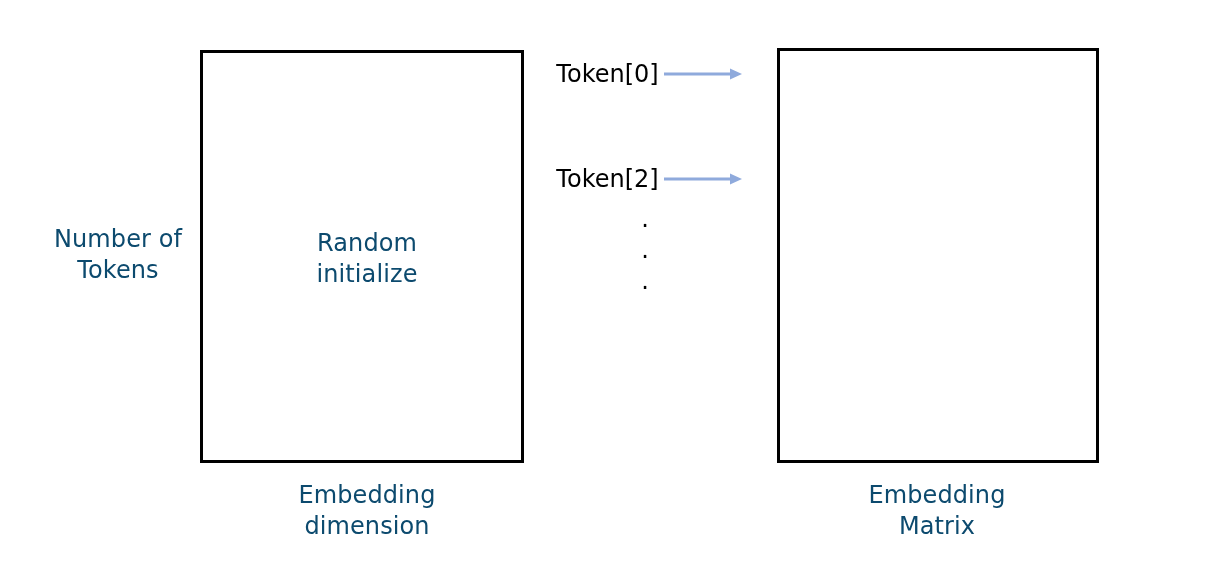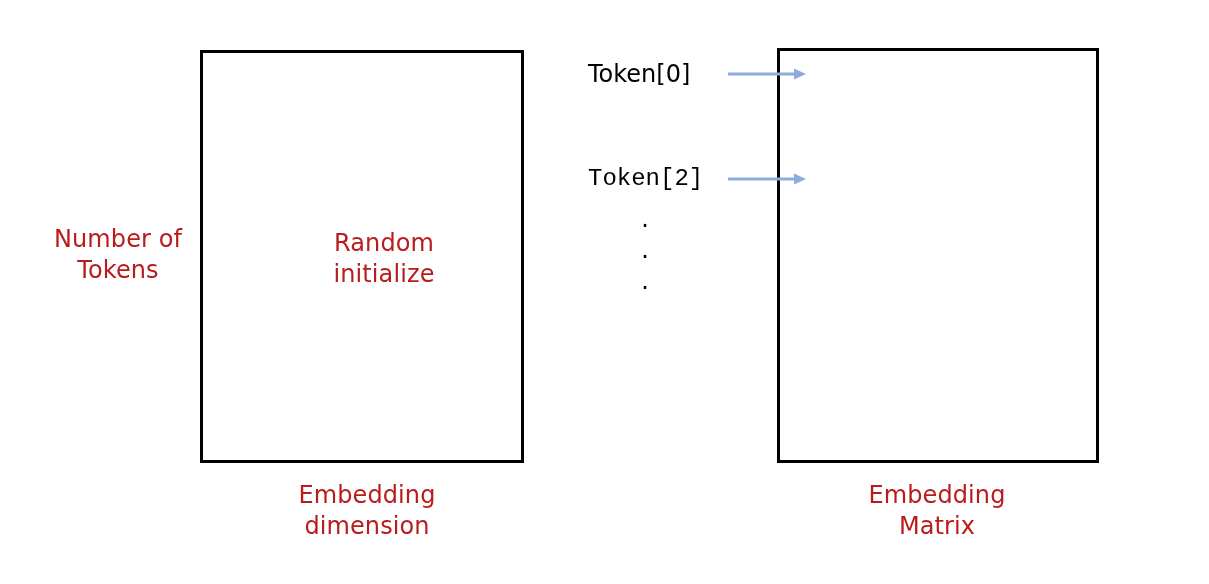--- a/index.html
+++ b/index.html
@@ -25,62 +25,62 @@
     box-sizing: border-box;
     border: 3px solid #000000;
     background: #ffffff;
   }
   #left-box  { left: 200px; top: 50px; width: 324px; height: 413px; }
   #right-box { left: 777px; top: 48px; width: 322px; height: 415px; }
 
   
   .txt {
     position: absolute;
-    color: #b91c1c;
+    color: #0c4a6e;
     font-size: 24px;
     line-height: 31px;
     text-align: center;
     white-space: pre-line;
     letter-spacing: 0.1px;
   }
 
   #left-side-label {
     left: 18px;
     top: 224px;
     width: 200px;
   }
   #left-box-label {
-    left: 284px;
+    left: 267px;
     top: 228px;
     width: 200px;
   }
   #left-bottom-label {
     left: 267px;
     top: 480px;
     width: 200px;
   }
   #right-bottom-label {
     left: 837px;
     top: 480px;
     width: 200px;
   }
 
   
   .token-row {
     position: absolute;
-    left: 588px;
+    left: 540px;
     width: 218px;
     height: 30px;
     display: flex;
     align-items: center;
-    justify-content: space-between;
+    justify-content: center;
   }
   #token-row-0 { top: 59px; }
   #token-row-1 { top: 112px; }
-  #token-row-2 { top: 164px; font-family: Liberation Mono, monospace; }
+  #token-row-2 { top: 164px; }
 
   .token-label {
     font-size: 24px;
     line-height: 30px;
     color: #000000;
     white-space: nowrap;
   }
 
   .token-arrow {
     display: block;

